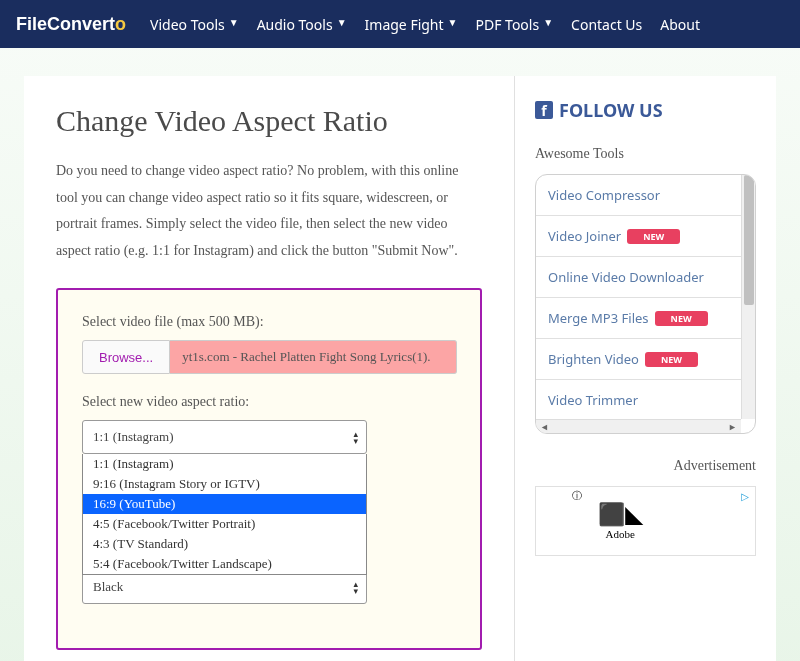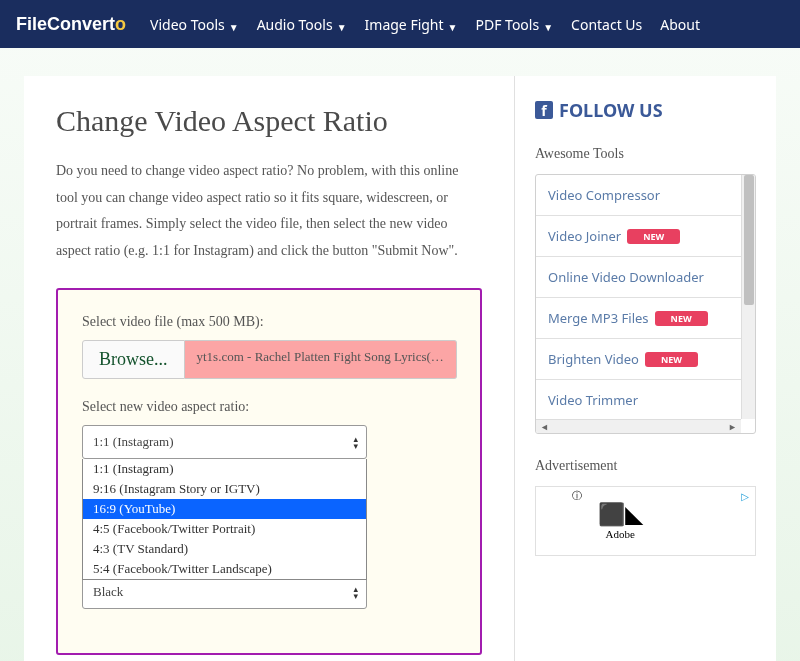--- a/index.html
+++ b/index.html
@@ -28,21 +28,21 @@
     .nav-items {
       display: flex;
       gap: 18px;
     }
     .nav-item {
       color: #fff;
       font-size: 14px;
       font-family: system-ui, sans-serif;
       cursor: pointer;
       display: flex;
-      align-items: flex-end;
+      align-items: flex-start;
       gap: 4px;
     }
     .caret { font-size: 10px; }
     .content-wrap {
       display: flex;
       padding: 28px 24px 0 24px;
       gap: 0;
     }
     .main-col {
       background: #fff;
@@ -76,25 +76,25 @@
     }
     .file-row {
       display: flex;
       margin-bottom: 20px;
       width: 375px;
     }
     .browse-btn {
       background: #fafafa;
       border: 1px solid #ccc;
       padding: 8px 16px;
-      font-size: 18px;
-      color: #14532d;
+      font-size: 13px;
+      color: #a21caf;
       border-radius: 3px 0 0 3px;
       cursor: pointer;
-      font-family: Liberation Serif, serif;
+      font-family: Liberation Sans, sans-serif;
     }
     .file-display {
       border: 1px solid #ccc;
       border-left: none;
       padding: 8px 12px;
       font-size: 13px;
       color: #555;
       flex: 1;
       background: #fca5a5;
       border-radius: 0 3px 3px 0;
@@ -177,21 +177,21 @@
       border-radius: 2px;
       font-size: 14px;
     }
     .section-title {
       font-size: 14px;
       color: #555;
       margin-bottom: 12px;
     }
     .tools-list {
       border: 1px solid #d0d0d0;
-      border-radius: 3px;
+      border-radius: 12px;
       position: relative;
       height: 260px;
       overflow: hidden;
       background: #fff;
     }
     .tools-scroll {
       position: absolute;
       right: 0;
       top: 0;
       bottom: 14px;
@@ -237,21 +237,21 @@
     }
     .new-badge {
       background: #e84060;
       color: #fff;
       font-size: 9px;
       padding: 1px 16px;
       border-radius: 3px;
       font-weight: bold;
       font-family: system-ui, sans-serif;
     }
-    .ad-section { margin-top: 24px; }
+    .ad-section { margin-top: 24px; text-align: right; }
     .ad-box {
       border: 1px solid #e0e0e0;
       margin-top: 12px;
       height: 70px;
       position: relative;
       display: flex;
       align-items: center;
       padding-left: 56px;
     }
     .ad-logo {

